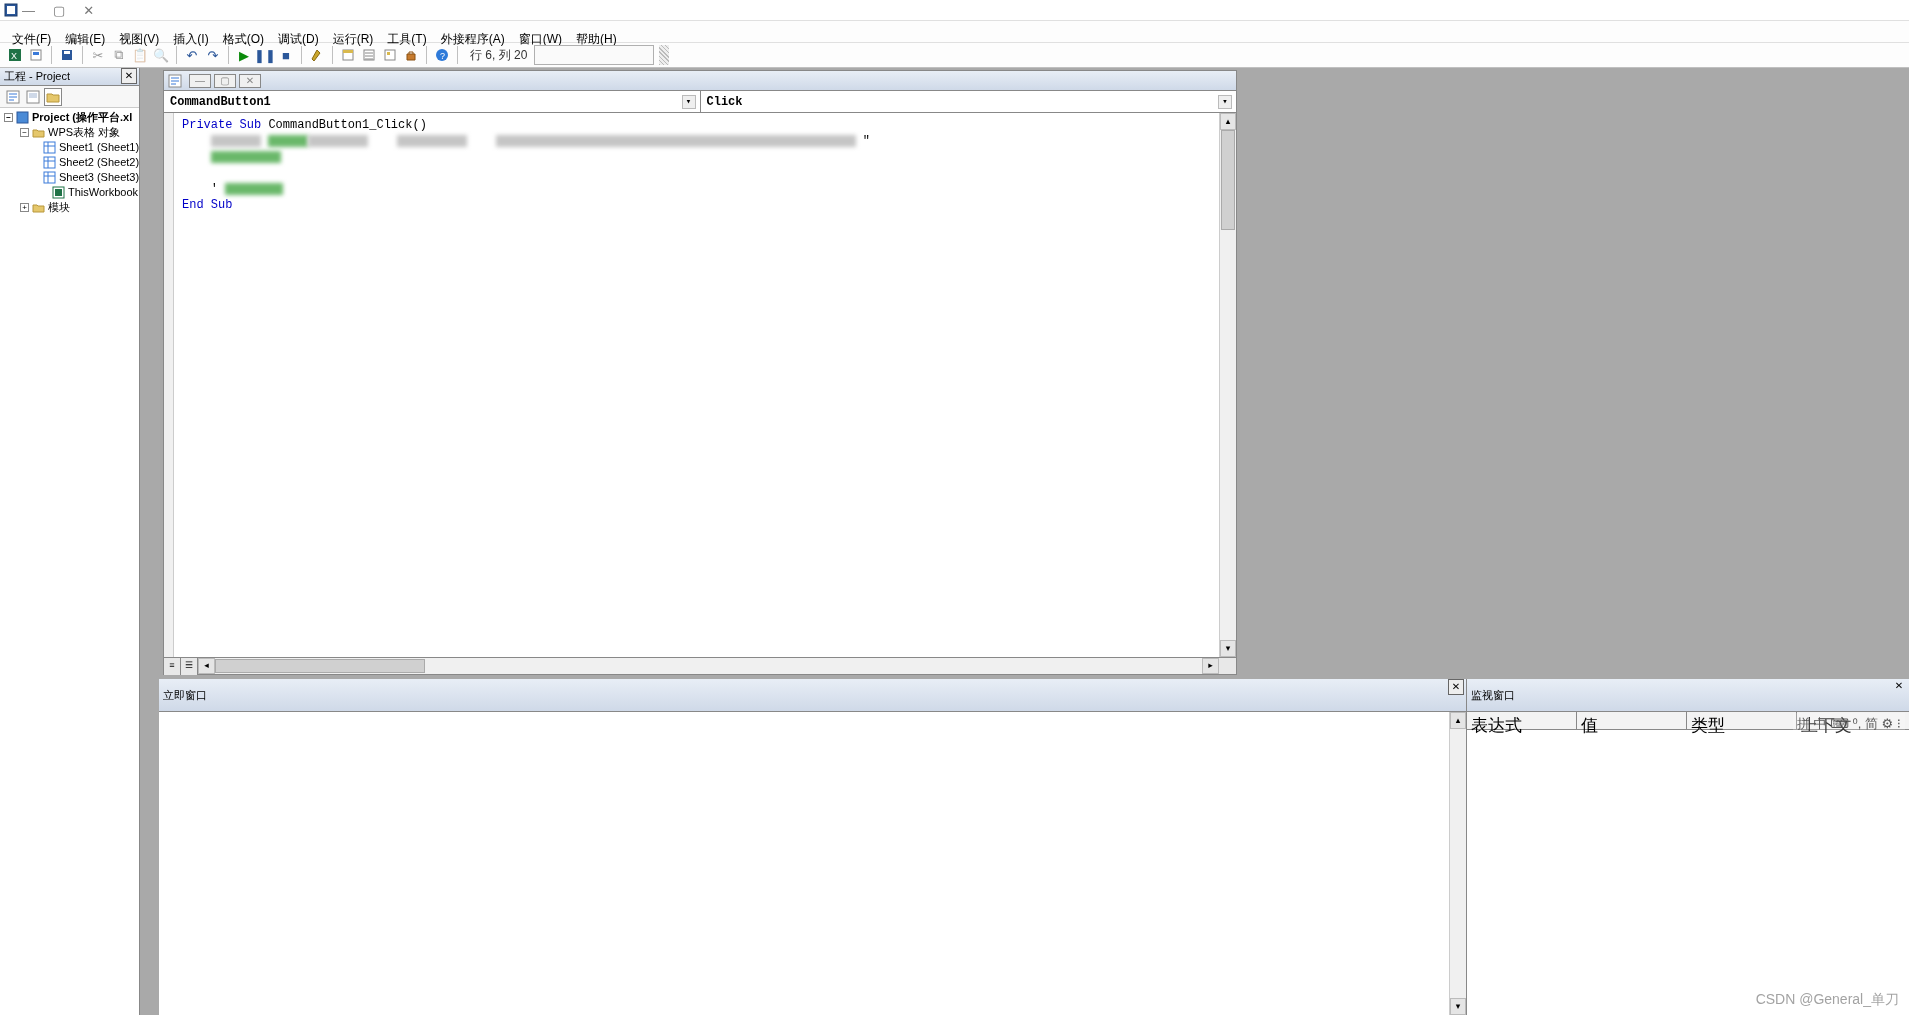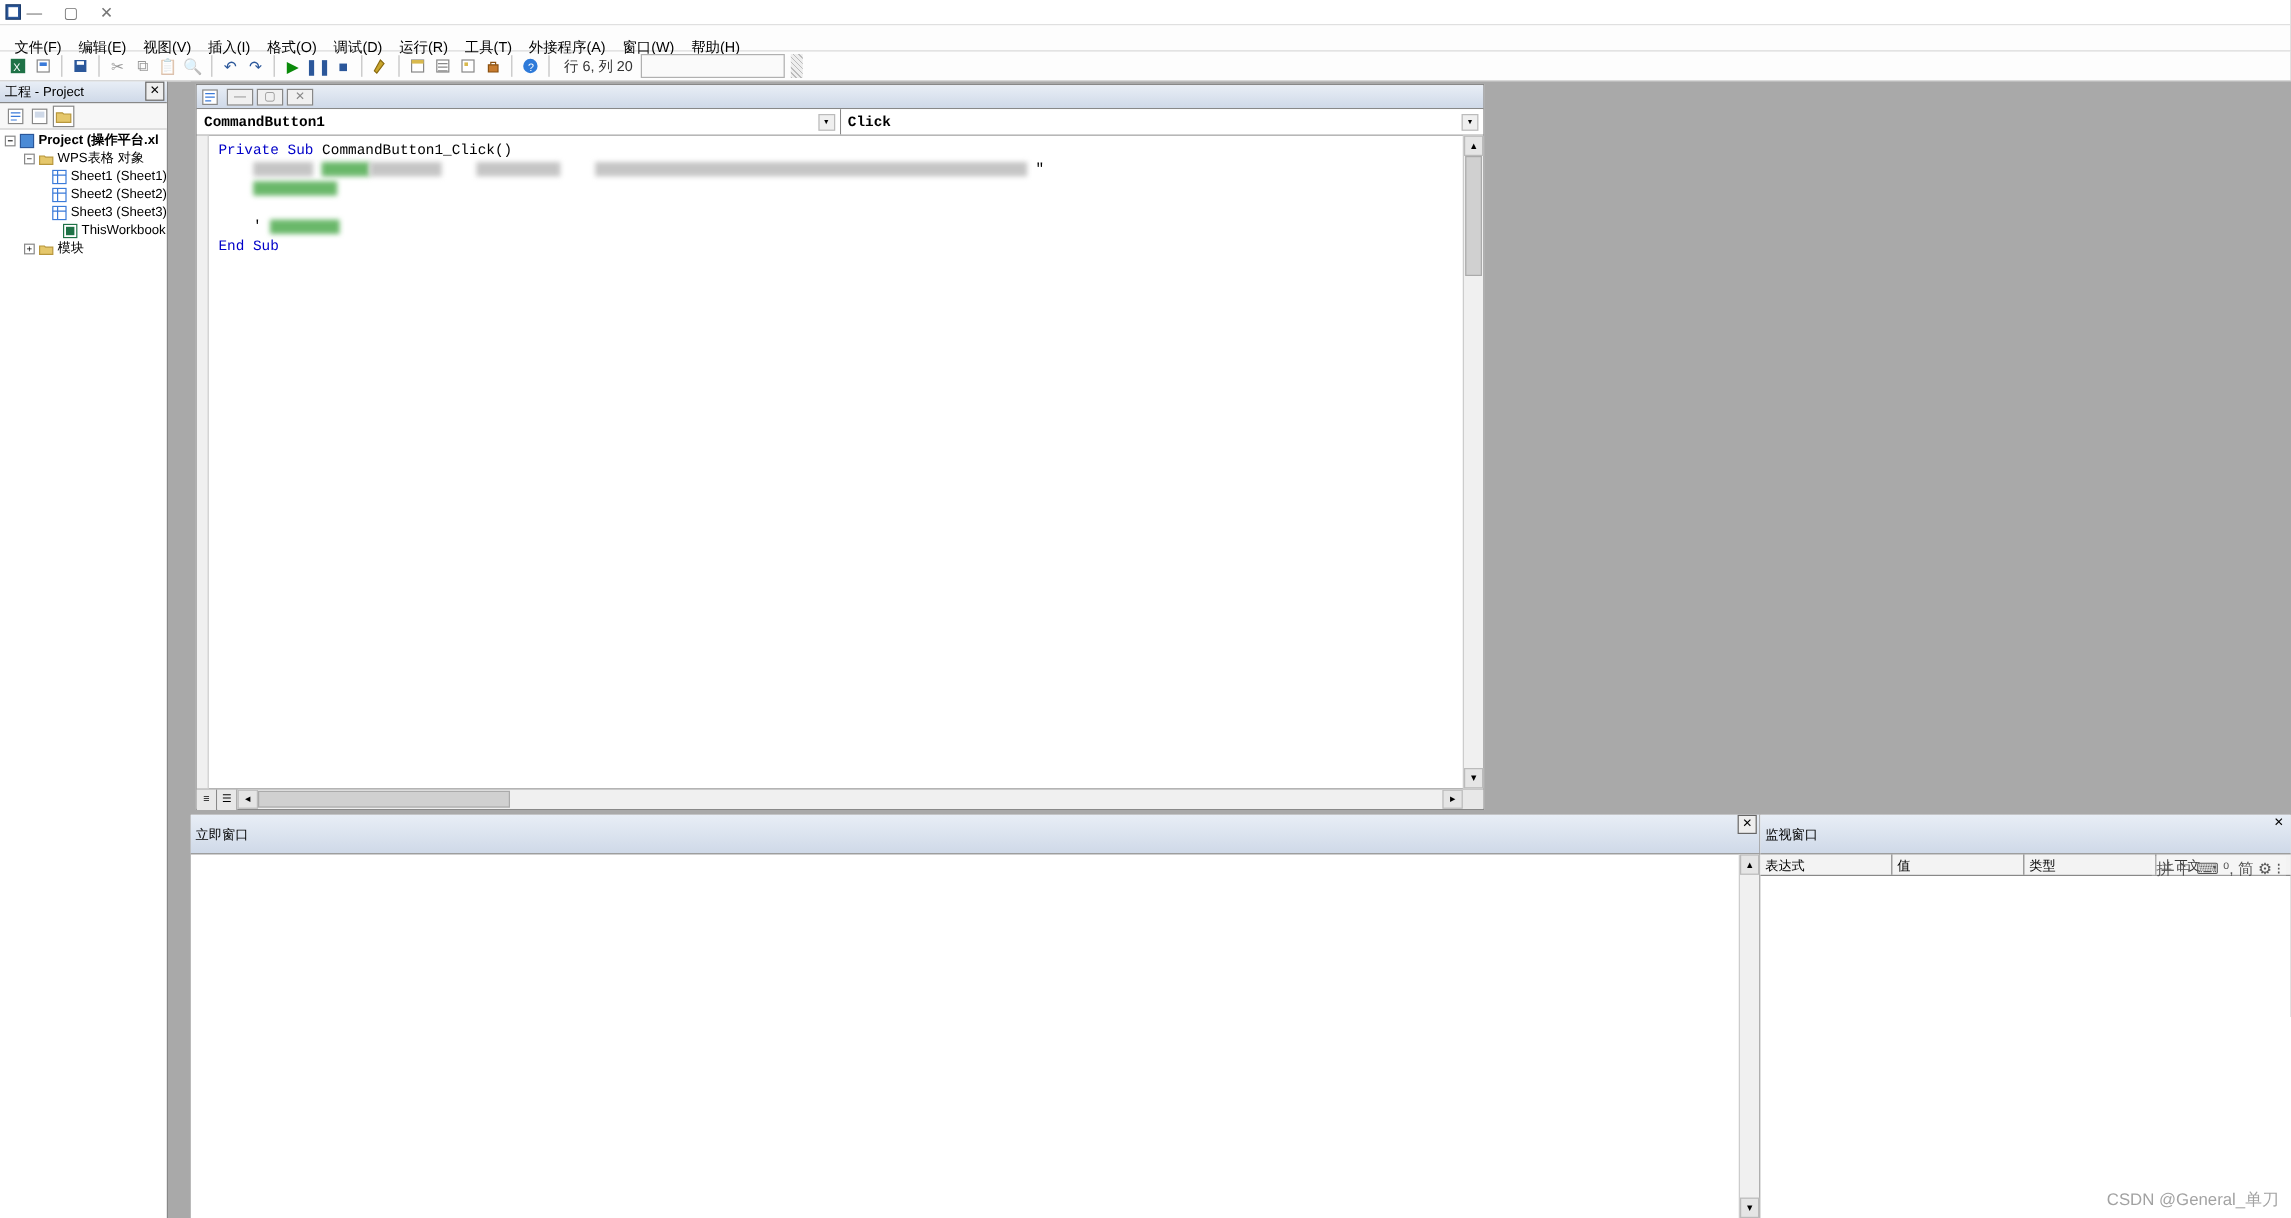--- a/index.html
+++ b/index.html
@@ -76,21 +76,21 @@
   
   .bottom-panes { position: absolute; left: 0; right: 0; bottom: 0; height: 336px; display: flex; }
   .immediate-pane { flex: 1; display: flex; flex-direction: column; background: #fff; border-right: 1px solid #888; }
   .watch-pane { width: 442px; display: flex; flex-direction: column; background: #fff; }
   .pane-title2 { height: 18px; background: linear-gradient(#e8eef6,#cfd9e8); border-bottom: 1px solid #888; display: flex; align-items: center; padding: 16px 4px; font-size: 11px; position: relative; }
   .pane-title2 .close-x { position: absolute; right: 2px; top: 0; width: 16px; height: 16px; border: 1px solid #666; font-size: 10px; text-align: center; line-height: 13px; background: #eee; cursor:default;}
   .immediate-body { flex: 1; position: relative; }
   .immediate-body .vscroll2 { position: absolute; right: 0; top: 0; bottom: 0; width: 17px; background: #f0f0f0; border-left: 1px solid #ccc; }
   .immediate-body .vscroll2 .arrow { height: 17px; background: #e5e5e5; border: 1px solid #bbb; font-size: 9px; text-align: center; line-height: 14px; }
   
-  .watch-header { height: 18px; display: flex; border-bottom: 1px solid #888; background: #f3f3f3; font-size: 11px; }
+  .watch-header { height: 18px; display: flex; border-bottom: 1px solid #888; background: #f3f3f3; font-size: 17px; }
   .watch-header .col { border-right: 1px solid #888; padding: 2px 4px; cursor:default;}
   .watch-header .col:last-child { border-right: none; }
   
   .watermark { position: fixed; right: 10px; bottom: 6px; font-size: 14px; color: rgba(100,100,100,0.6); pointer-events: none; }
   .ime-bar { position: fixed; right: 4px; bottom: 280px; font-size: 13px; color: #555; background: rgba(255,255,255,0.2); padding: 2px 4px;}
   
 </style>
 </head>
 <body>
 

